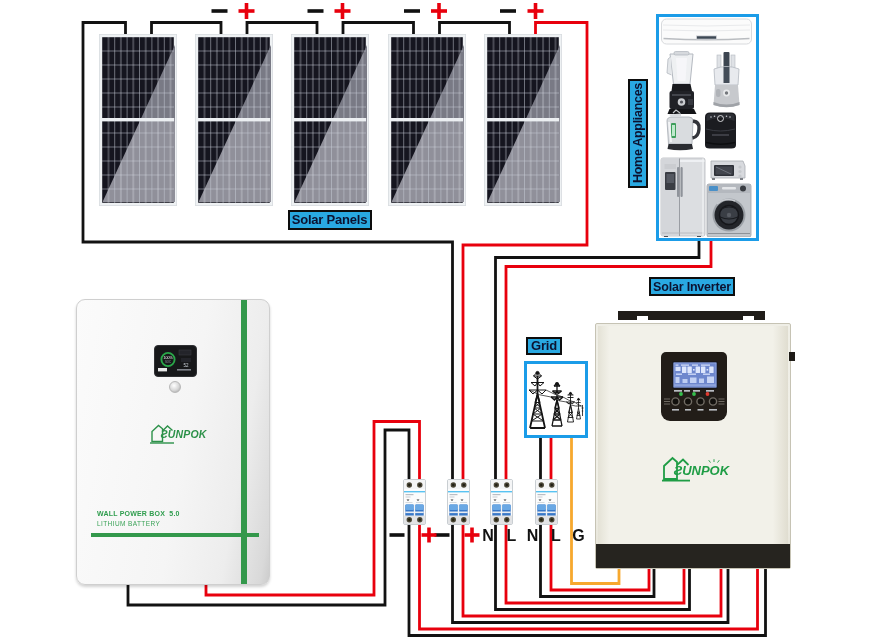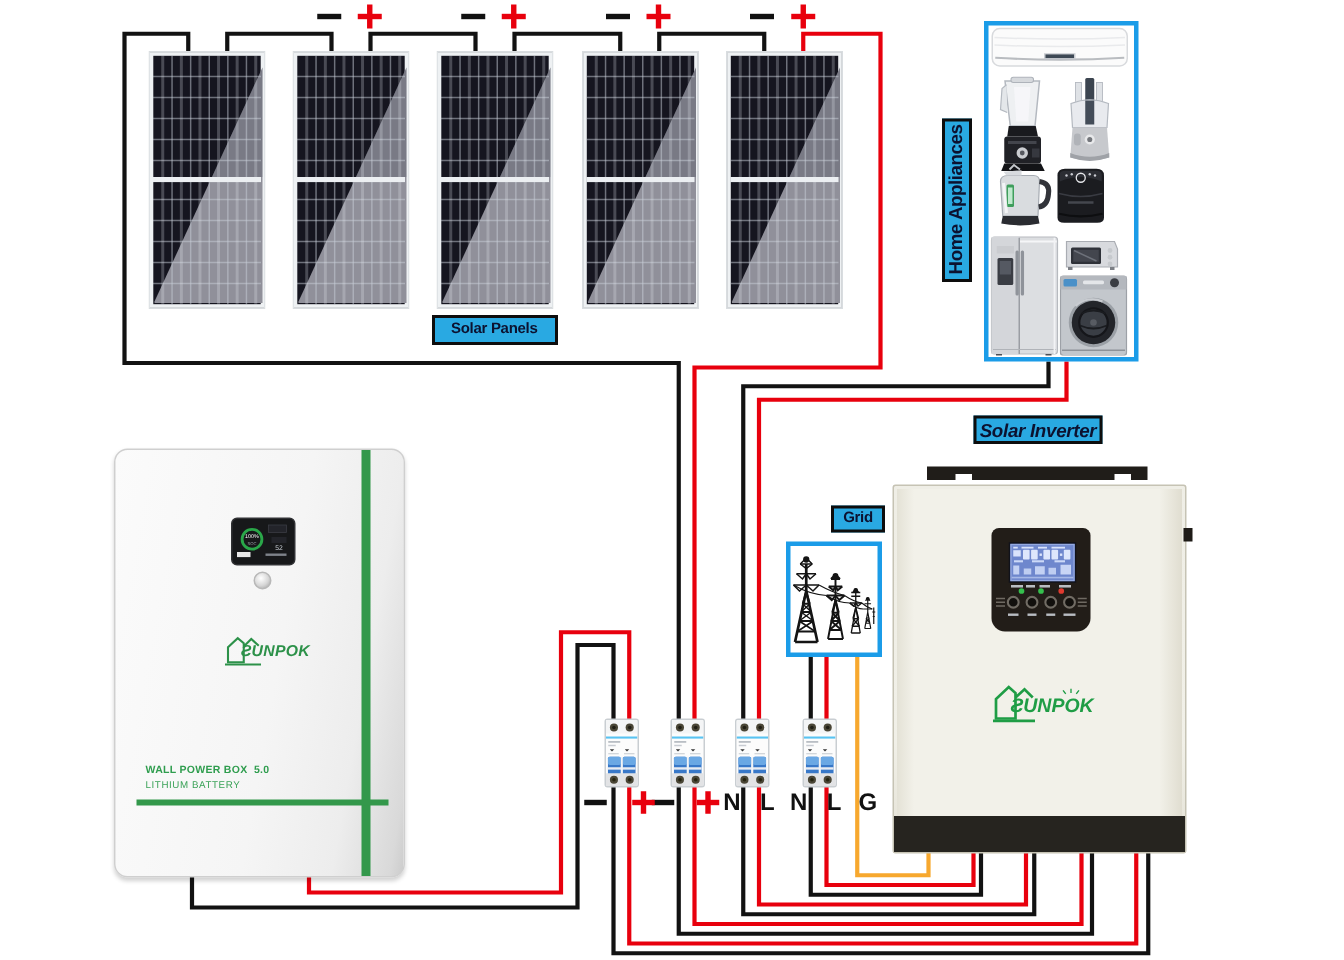--- a/index.html
+++ b/index.html
@@ -1,17 +1,17 @@
 <!DOCTYPE html>
 <html><head>
 <meta charset="utf-8">
 <style>
   html,body{margin:0;padding:0;}
   #stage{position:relative;width:896px;height:640px;background:#ffffff;font-family:"Liberation Sans",sans-serif;overflow:hidden;}
-  .lbl{position:absolute;background:#29a9e2;border:2px solid #0d0d0d;color:#0c1230;font-weight:bold;font-size:10px;display:flex;align-items:center;justify-content:center;box-sizing:border-box;white-space:nowrap;letter-spacing:-0.2px;}
+  .lbl{position:absolute;background:#29a9e2;border:2px solid #0d0d0d;color:#0c1230;font-weight:bold;font-size:13px;display:flex;align-items:center;justify-content:center;box-sizing:border-box;white-space:nowrap;letter-spacing:-0.2px;}
   .sign{position:absolute;font-weight:bold;font-size:23px;line-height:1;transform:translate(-50%,-50%);}
   .blk{color:#111111;}
   .panel{position:absolute;top:34px;width:78px;height:172px;}
 </style>
 </head>
 <body>
 <div id="stage">
 <svg width="896" height="640" style="position:absolute;left:0;top:0" fill="none">
   <g stroke="#121212" stroke-width="2.8">
     <path d="M125.5 36 V22.5 H83 V242 H452.5 V482"></path>
@@ -142,22 +142,22 @@
 </svg>
 </div>
 
 <div class="sign blk" style="left:488px;top:536px;font-size:16px">N</div>
 <div class="sign blk" style="left:511.5px;top:536px;font-size:16px">L</div>
 <div class="sign blk" style="left:532.5px;top:536px;font-size:16px">N</div>
 <div class="sign blk" style="left:556px;top:536px;font-size:16px">L</div>
 <div class="sign blk" style="left:578.5px;top:536px;font-size:16px">G</div>
 
 <div class="lbl" style="left:287.5px;top:209.5px;width:84px;height:20px;">Solar Panels</div>
-<div class="lbl" style="left:649px;top:277px;width:86px;height:19px;font-size:12.5px;font-style:italic;">Solar Inverter</div>
-<div class="lbl" style="left:554px;top:336.5px;width:36px;height:18px;">Grid</div>
+<div class="lbl" style="left:649px;top:277px;width:86px;height:19px;font-size:12.5px;">Solar Inverter</div>
+<div class="lbl" style="left:526px;top:336.5px;width:36px;height:18px;">Grid</div>
 <div class="lbl" style="left:627.5px;top:78.5px;width:20px;height:109px;"></div>
 <div style="position:absolute;left:583px;top:123px;width:109px;height:20px;color:#0c1230;font-weight:bold;font-size:12.5px;display:flex;align-items:center;justify-content:center;transform:rotate(-90deg);letter-spacing:-0.3px;">Home Appliances</div>
 
 <div style="position:absolute;left:76px;top:299px;width:194px;height:286px;border-radius:9px;background:linear-gradient(100deg,#fbfbfb 0%,#f5f5f5 55%,#ededed 80%,#d9d9d9 96%,#cccccc 100%);border:1px solid #cfcfcf;box-shadow:0 2px 3px rgba(0,0,0,0.18);box-sizing:border-box;">
   <div style="position:absolute;left:164px;top:0px;width:5.5px;height:284px;background:#33984b;"></div>
   <div style="position:absolute;left:14px;top:233px;width:168px;height:3.6px;background:#33984b;"></div>
 
   <div style="position:absolute;left:77px;top:45px;width:43px;height:32px;background:#17181a;border-radius:4px;border:1px solid #303134;box-sizing:border-box;">
     <svg width="41" height="30" viewBox="0 0 41 30">
       <circle cx="13" cy="13.5" r="6.6" fill="none" stroke="#2aa749" stroke-width="1.9"></circle>

